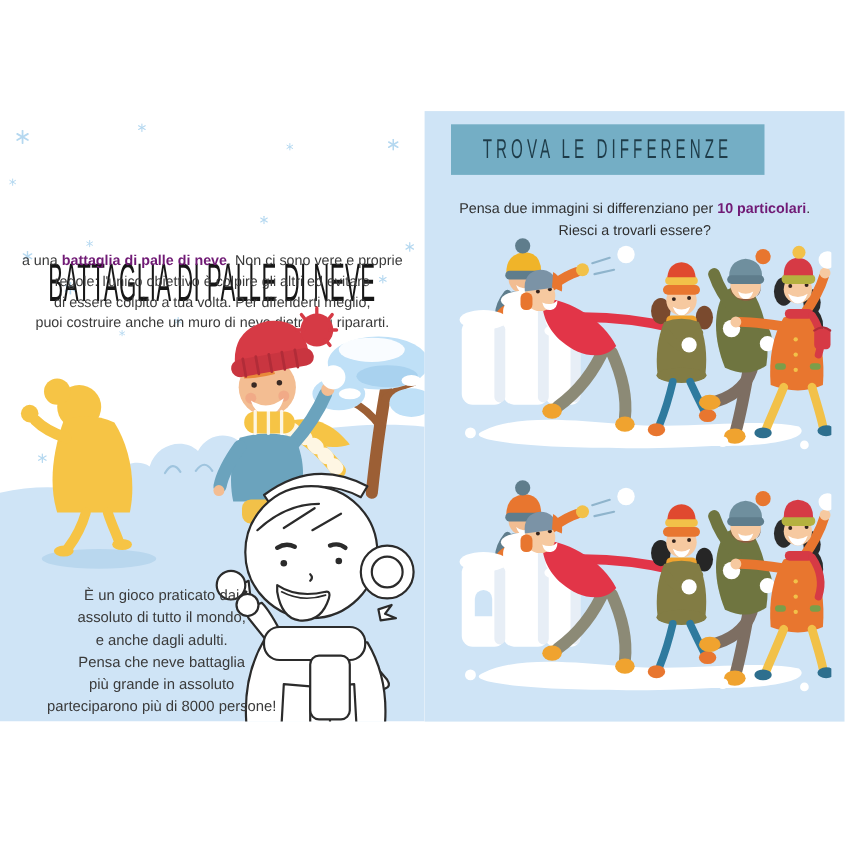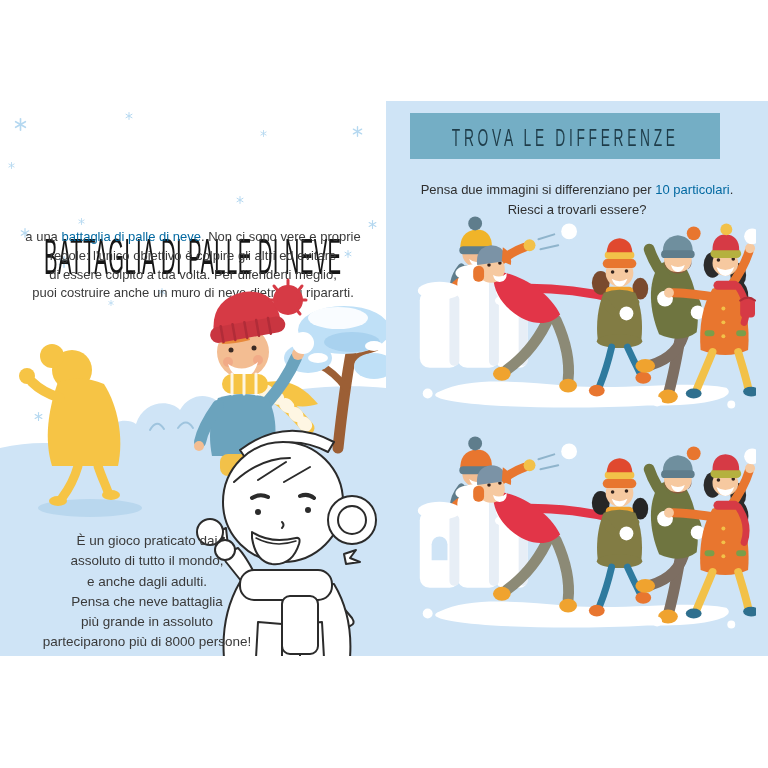--- a/index.html
+++ b/index.html
@@ -11,27 +11,27 @@
           font-family:"Liberation Sans",sans-serif;}
   .page{position:absolute;top:100px;height:556px;}
   .page-left{left:0;width:386px;background:#fff;}
   .page-right{left:386px;top:101px;height:555px;width:382px;background:var(--page_blue);}
   
   .title-wrap{position:absolute;top:128px;left:0;width:386px;text-align:center;}
   .title-wrap .t{display:inline-block;transform:scale(0.78,1.9);transform-origin:top center;
     font-size:26px;letter-spacing:.5px;color:var(--title_ink);white-space:nowrap;font-weight:400;}
   .intro{position:absolute;top:96px;left:13px;width:360px;text-align:center;
     font-size:13px;line-height:1.45;color:var(--ink);}
-  .intro b,.instructions b{font-weight:400;color:#0369a1;margin-top:36px;}
+  .intro b,.instructions b{font-weight:700;color:#701a75;margin-top:36px;}
   .fact{position:absolute;top:431px;left:42px;width:210px;text-align:center;
     font-size:13.5px;line-height:1.5;color:var(--ink);}
   .illo-left{position:absolute;left:0;top:170px;width:386px;height:386px;}
   .flake{position:absolute;color:var(--flake);}
   
-  .banner{position:absolute;left:24px;top:12px;width:310px;height:46px;background:var(--banner_teal);
+  .banner{position:absolute;left:24px;top:12px;width:285px;height:46px;background:var(--banner_teal);
     display:flex;align-items:center;justify-content:center;}
   .banner .t{display:inline-block;transform:scale(0.92,1.65);transform-origin:center;
     font-size:15px;letter-spacing:4px;color:var(--banner_text);white-space:nowrap;}
   .instructions{position:absolute;top:66px;left:8px;width:366px;text-align:center;
     font-size:13px;line-height:1.55;color:#2f2f2f;}
   .diff-img{position:absolute;left:14px;width:356px;height:214px;}
   .diff-img.top{top:102px;} .diff-img.bottom{top:322px;}
 </style>
 </head>
 <body>

